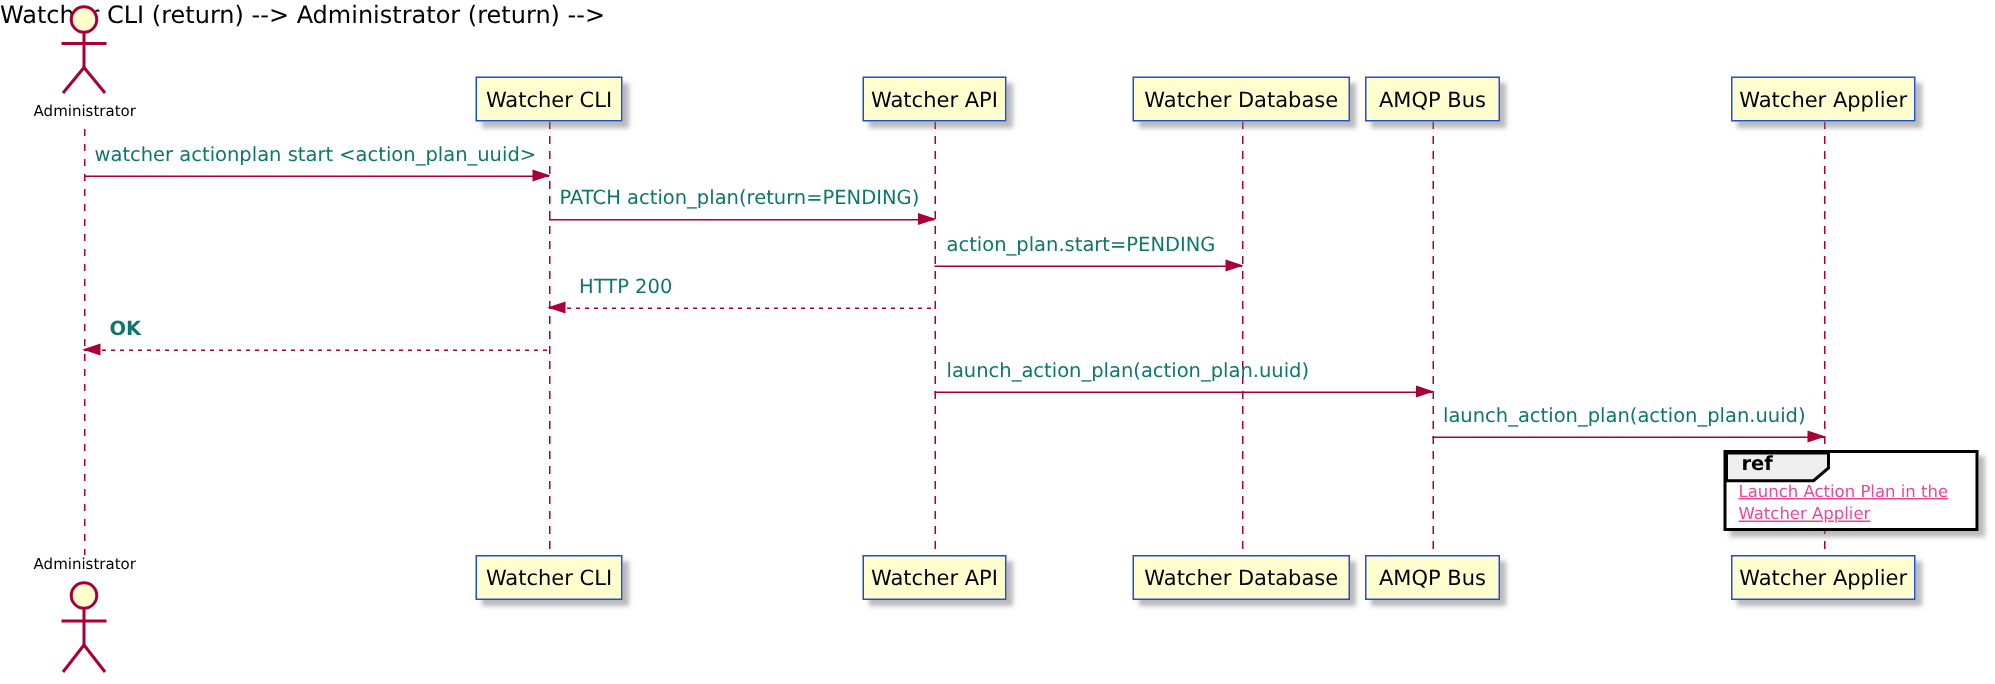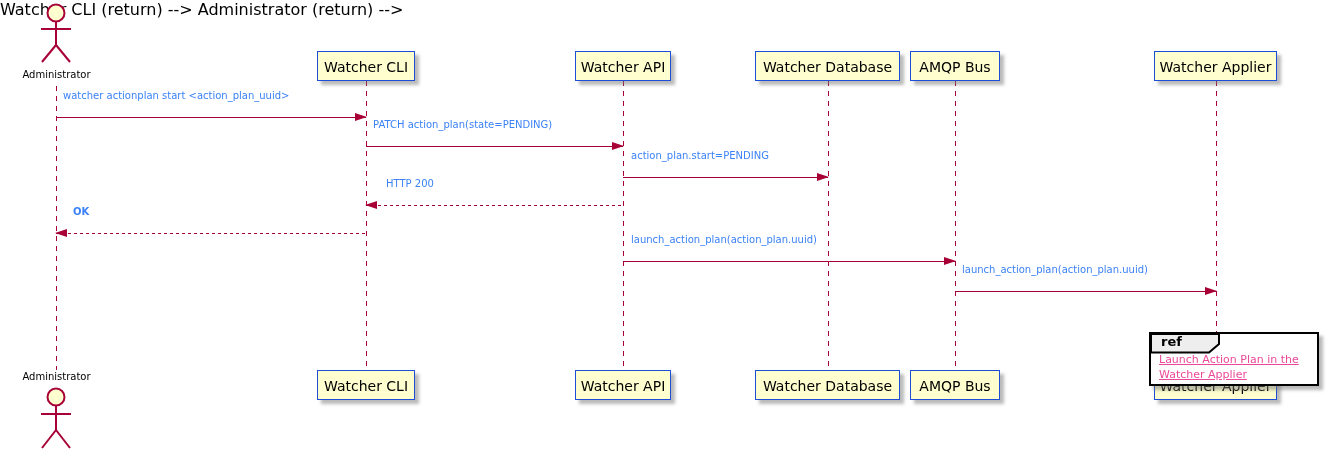--- a/index.html
+++ b/index.html
@@ -24,40 +24,40 @@
     background:repeating-linear-gradient(to bottom,#A80036 0 5px,transparent 5px 10px);
   }
 
   
   .msg{position:absolute;height:1px;z-index:2;}
   .msg-line{position:absolute;left:0;top:0;width:100%;height:1px;background:#A80036;}
   .msg-line.dashed{
     background:repeating-linear-gradient(to right,#A80036 0 3px,transparent 3px 6px);
   }
   .msg-label{
-    position:absolute;bottom:17px;font-size:10px;color:#3b82f6;white-space:nowrap;
+    position:absolute;bottom:7px;font-size:13px;color:#0f766e;white-space:nowrap;
   }
   .arrow-right{
     position:absolute;right:-1px;top:-4px;width:0;height:0;
     border-left:12px solid #A80036;border-top:4px solid transparent;border-bottom:4px solid transparent;
   }
   .arrow-left{
     position:absolute;left:-1px;top:-4px;width:0;height:0;
     border-right:12px solid #A80036;border-top:4px solid transparent;border-bottom:4px solid transparent;
   }
 
   
   .actor-label{
     position:absolute;font-size:10px;color:#000;text-align:center;white-space:nowrap;z-index:2;
   }
 
   
   .refbox{
     position:absolute;background:#ffffff;border:2px solid #000;box-sizing:border-box;
-    box-shadow:4px 4px 3px rgba(120,120,120,0.5);z-index:3;margin-top:32px;
+    box-shadow:4px 4px 3px rgba(120,120,120,0.5);z-index:3;
   }
   .ref-tab{position:absolute;left:-1px;top:-1px;}
   .ref-keyword{
     position:absolute;left:10px;top:0px;font-size:13px;font-weight:bold;color:#000;z-index:4;
   }
   .ref-text{
     position:absolute;left:8px;top:18px;font-size:11px;color:#ec4899;line-height:15px;white-space:nowrap;text-decoration:underline;
   }
 </style>
 </head>
@@ -96,21 +96,21 @@
 
   
   <div class="msg" style="left:56px;top:117px;width:310px;">
     <span class="msg-label" style="left:7px;">watcher actionplan start &lt;action_plan_uuid&gt;</span>
     <div class="msg-line"></div>
     <div class="arrow-right"></div>
   </div>
 
   
   <div class="msg" style="left:366px;top:146px;width:257px;">
-    <span class="msg-label" style="left:7px;">PATCH action_plan(state=PENDING)</span>
+    <span class="msg-label" style="left:7px;">PATCH action_plan(return=PENDING)</span>
     <div class="msg-line"></div>
     <div class="arrow-right"></div>
   </div>
 
   
   <div class="msg" style="left:623px;top:177px;width:205px;">
     <span class="msg-label" style="left:8px;">action_plan.start=PENDING</span>
     <div class="msg-line"></div>
     <div class="arrow-right"></div>
   </div>

